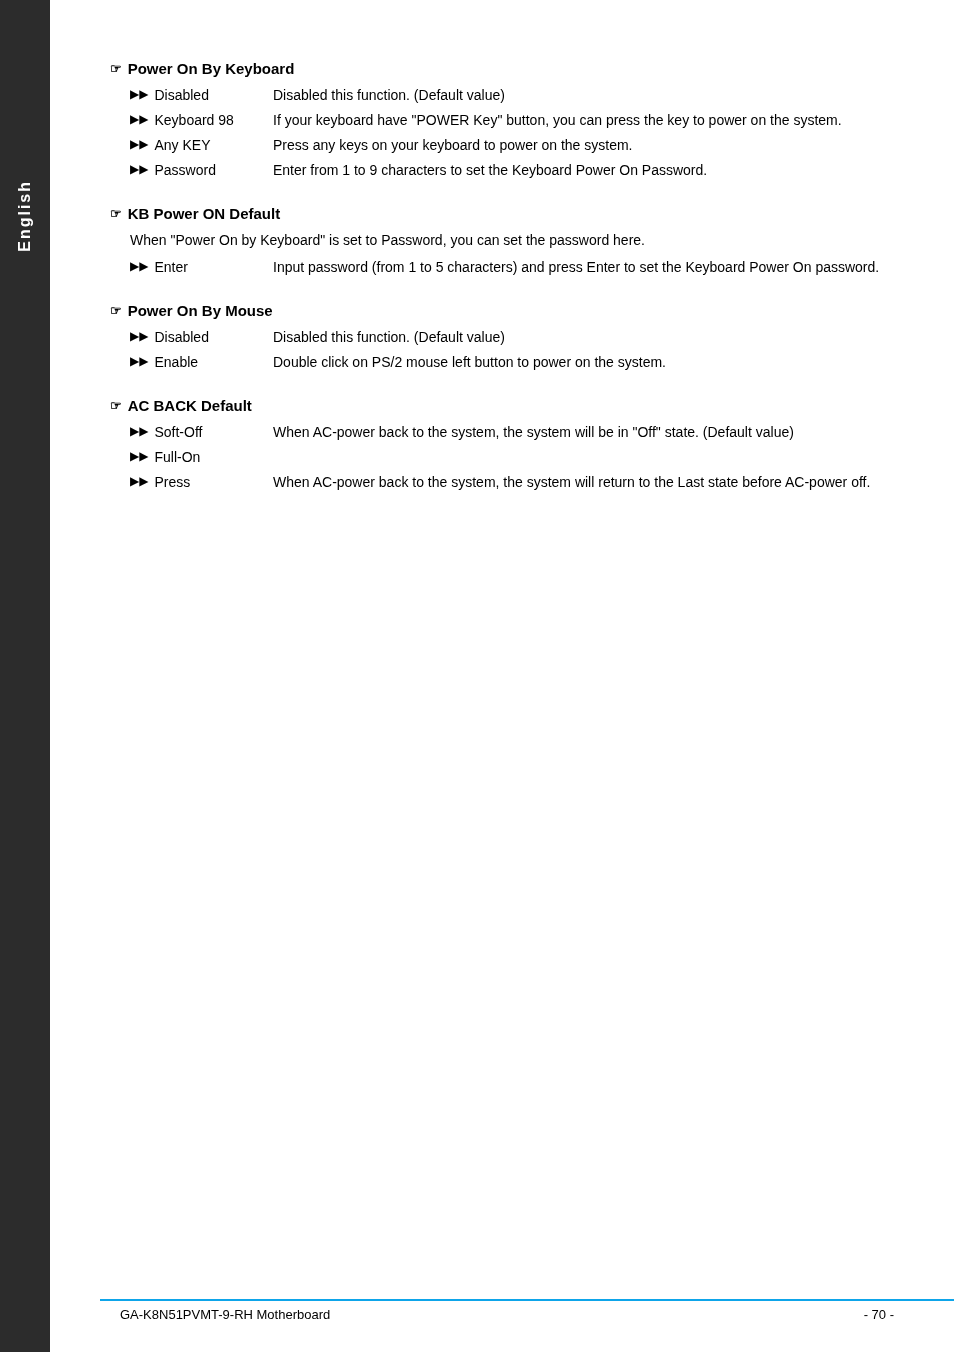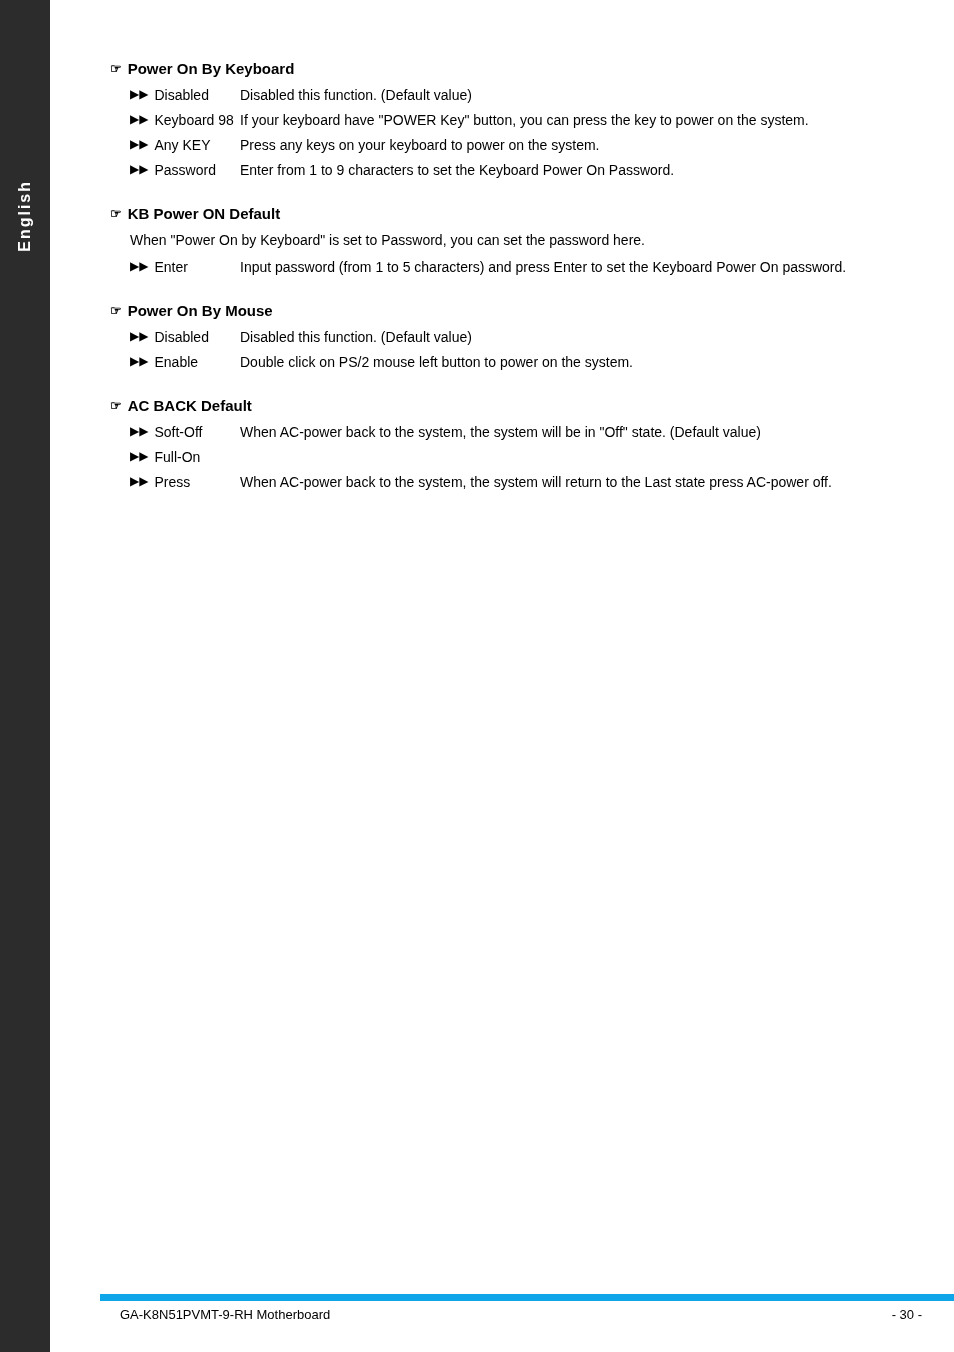--- a/index.html
+++ b/index.html
@@ -90,41 +90,42 @@
     .arrow {
       font-size: 12px;
       margin-right: 2px;
       color: #000;
     }
 
     .item-value {
       flex: 1;
       font-size: 14px;
       line-height: 1.5;
+      margin-left: 33px;
     }
 
     .sub-note {
       margin-left: 20px;
       margin-bottom: 6px;
       font-size: 14px;
       line-height: 1.5;
     }
 
     .footer {
       position: absolute;
       bottom: 30px;
       left: 50px;
       right: 0;
       display: flex;
       justify-content: space-between;
       align-items: center;
-      border-top: 7px solid #0ea5e9;
+      border-top: 2px solid #0ea5e9;
       padding-top: 6px;
       padding-left: 20px;
-      padding-right: 32px;
+      padding-right: 60px;
     }
 
     .footer-left {
       font-size: 13px;
     }
 
     .footer-right {
       font-size: 13px;
     }
   </style>
@@ -232,23 +233,23 @@
           <span class="item-key">
             <span class="arrow">▶▶</span>
             <span>Full-On</span>
           </span>
         </div>
         <div class="item-row">
           <span class="item-key">
             <span class="arrow">▶▶</span>
             <span>Press</span>
           </span>
-          <span class="item-value">When AC-power back to the system, the system will return to the Last state press AC-power off.</span>
+          <span class="item-value">When AC-power back to the system, the system will return to the Last state before AC-power off.</span>
         </div>
       </div>
     </div>
 
     <div class="footer">
       <span class="footer-left">GA-K8N51PVMT-9-RH Motherboard</span>
-      <span class="footer-right">- 30 -</span>
+      <span class="footer-right">- 70 -</span>
     </div>
   </div>
 </div>
 
 </body></html>

